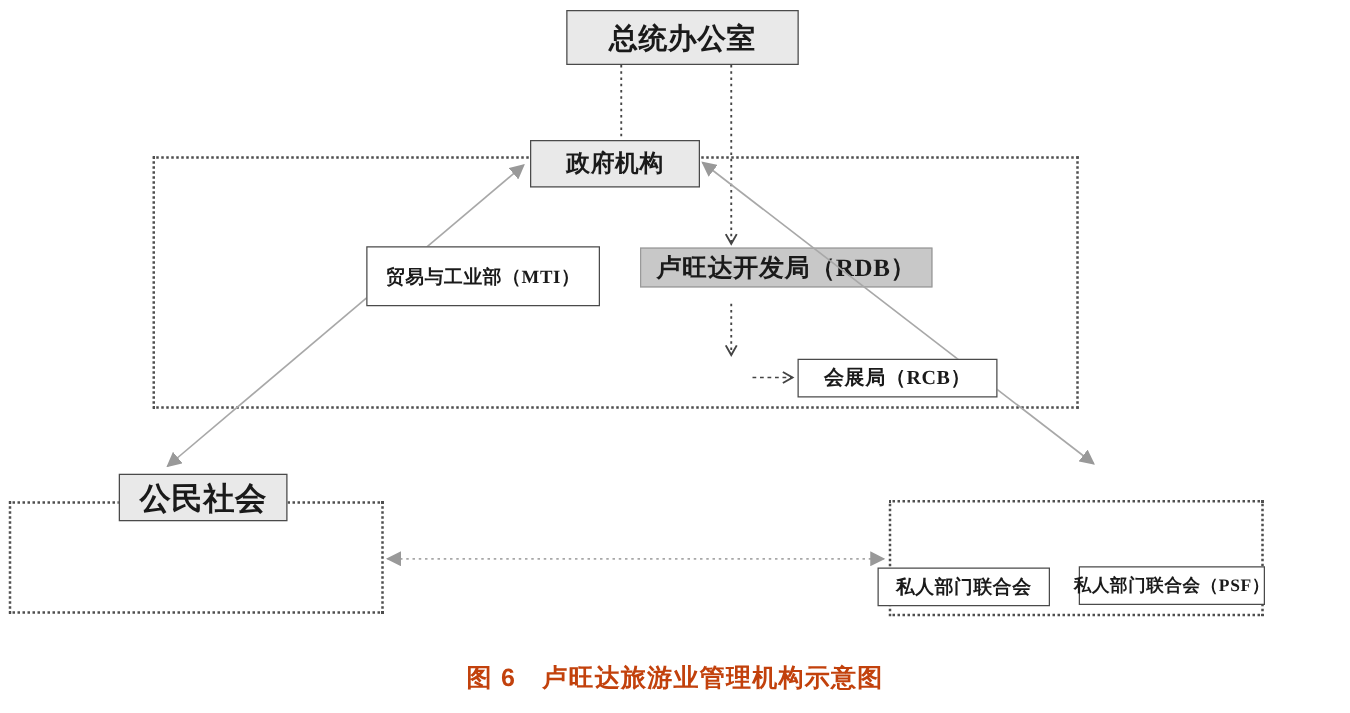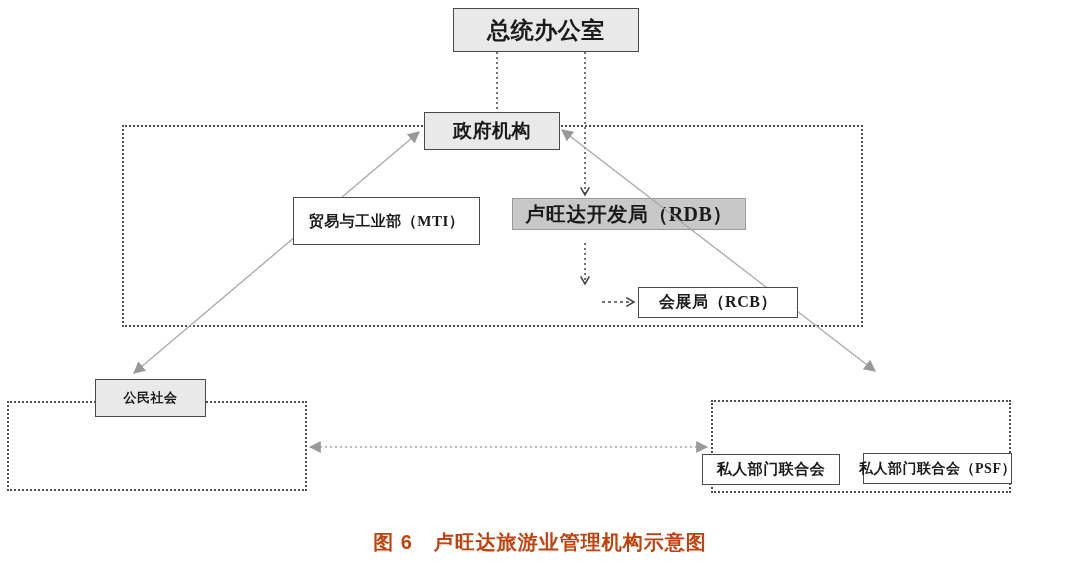--- a/index.html
+++ b/index.html
@@ -74,21 +74,21 @@
 
   <div class="node gray" style="left:512px;top:198px;width:234px;height:32px;font-size:20px;">
     <span>卢旺达开发局（RDB）</span>
   </div>
 
 
   <div class="node" style="left:638px;top:287px;width:160px;height:31px;font-size:16px;">
     <span>会展局（RCB）</span>
   </div>
 
-  <div class="node light" style="left:95px;top:379px;width:111px;height:38px;font-size:13px;">
+  <div class="node light" style="left:95px;top:379px;width:135px;height:38px;font-size:25px;">
     <span>公民社会</span>
   </div>
 
 
 
   <div class="node" style="left:702px;top:454px;width:138px;height:31px;font-size:15px;">
     <span>私人部门联合会</span>
   </div>
 
   <div class="node" style="left:863px;top:453px;width:149px;height:31px;font-size:14px;">

